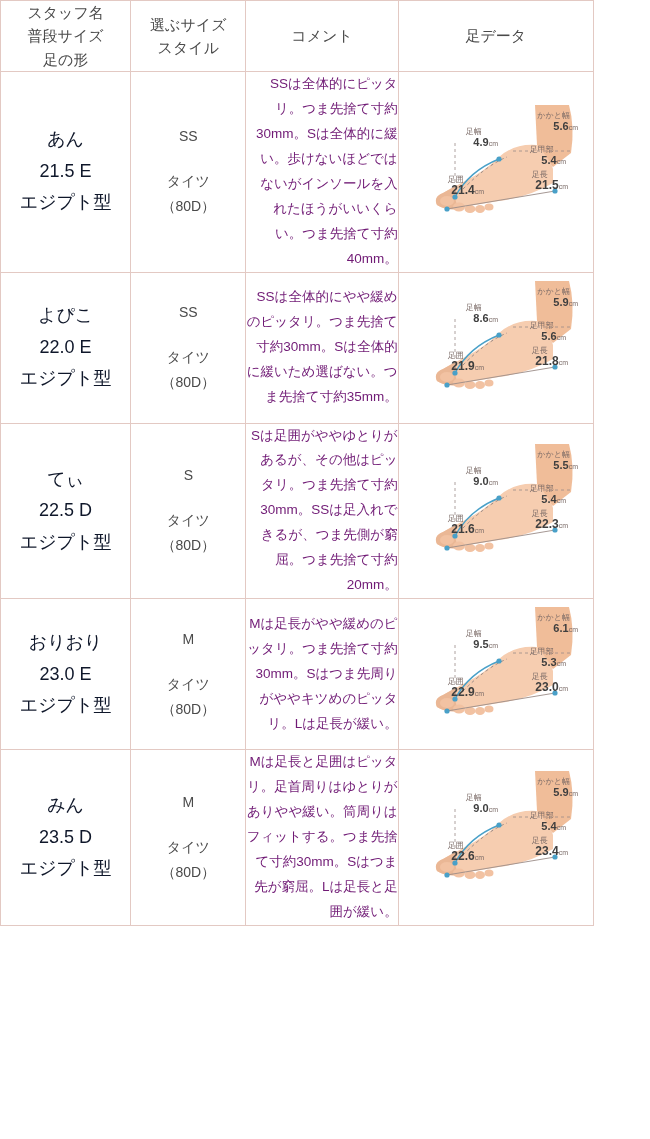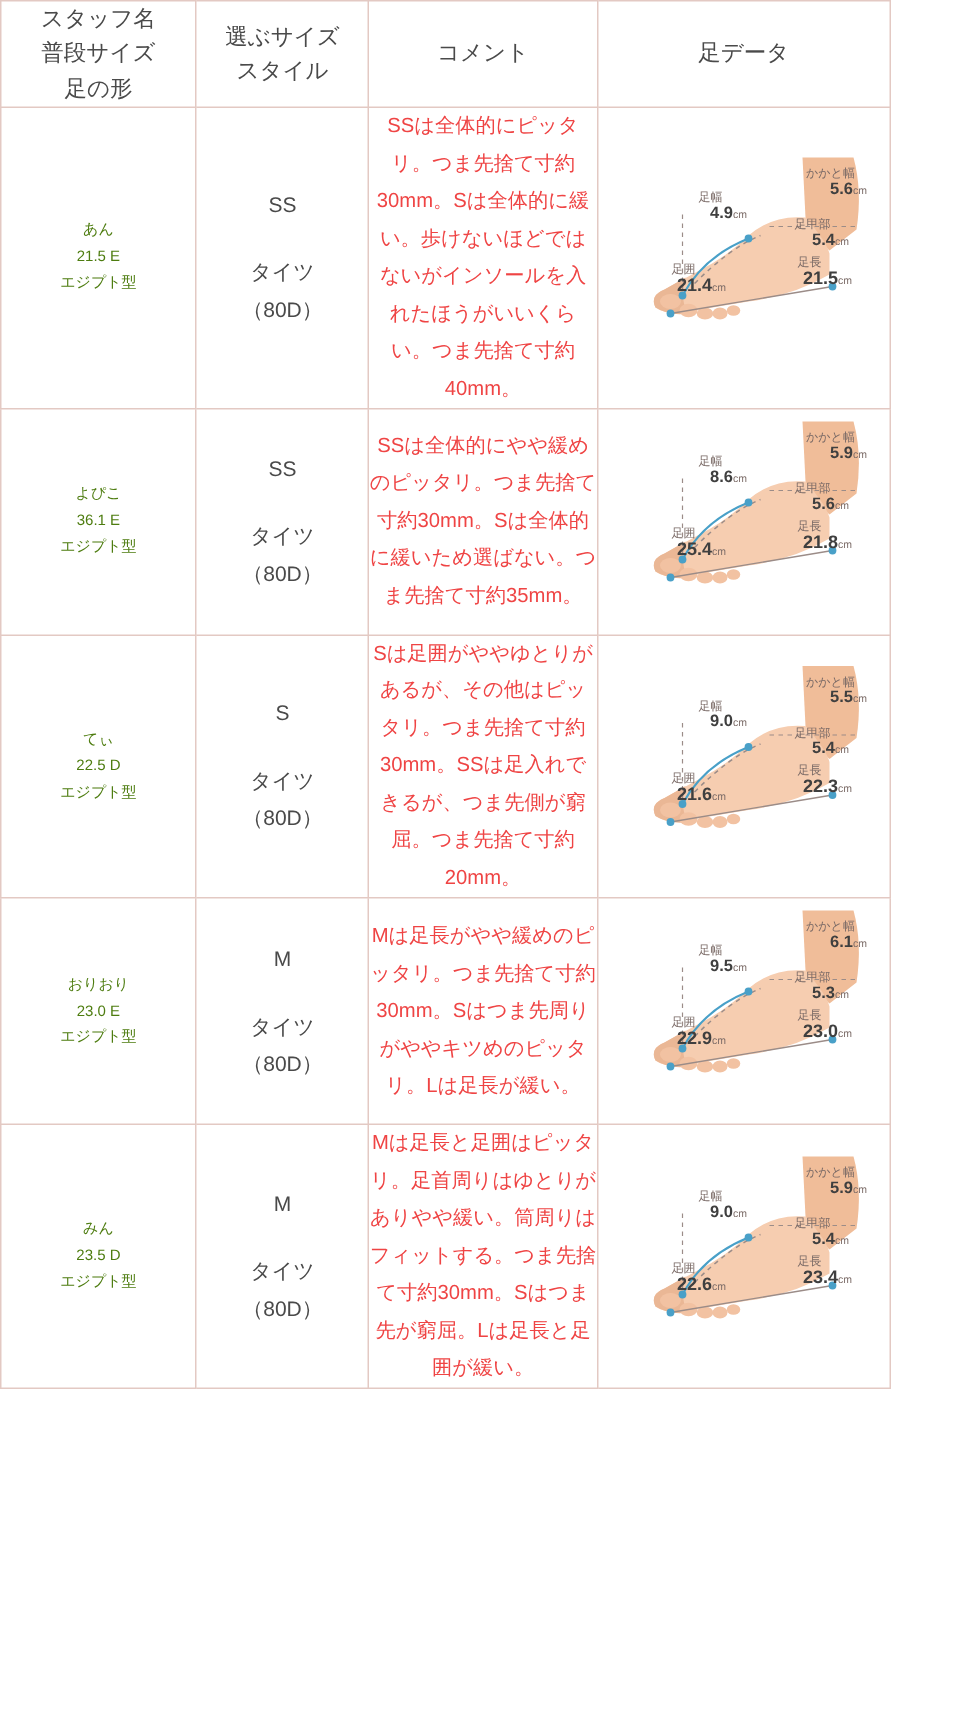--- a/index.html
+++ b/index.html
@@ -34,42 +34,42 @@
     line-height: 1.55;
     padding: 12px 4px;
   }
   col.c-name  { width: 130px; }
   col.c-size  { width: 115px; }
   col.c-comm  { width: 152px; }
   col.c-data  { width: 195px; }
 
   td.name-cell {
     text-align: center;
-    font-size: 10px;
+    font-size: 18px;
     line-height: 1.75;
     padding: 10px 4px;
-    color: #4d7c0f;
+    color: #0f172a;
   }
   td.size-cell {
     text-align: center;
     font-size: 14px;
     line-height: 1.8;
     padding: 10px 4px;
     color: #4a4a4a;
   }
   td.size-cell .gap {
     display: block;
     height: 20px;
   }
   td.comment-cell {
     font-size: 13.5px;
     line-height: 1.85;
     padding: 12px 12px;
-    text-align: center;
-    color: #ef4444;
+    text-align: right;
+    color: #701a75;
   }
   td.data-cell {
     padding: 4px;
     text-align: center;
   }
   .foot-wrap {
     position: relative;
     width: 185px;
     height: 150px;
     margin: 0 auto;
@@ -190,21 +190,21 @@
             <span>足甲部</span><br>
             <span class="v">5.4</span><span class="u">cm</span>
           </div>
         </div>
       </td>
     </tr>
 
     <tr>
       <td class="name-cell">
         <div>よぴこ</div>
-        <div>36.1 E</div>
+        <div>22.0 E</div>
         <div>エジプト型</div>
       </td>
       <td class="size-cell">
         <div>SS</div>
         <span class="gap"></span>
         <div>タイツ</div>
         <div>（80D）</div>
       </td>
       <td class="comment-cell">SSは全体的にやや緩めのピッタリ。つま先捨て寸約30mm。Sは全体的に緩いため選ばない。つま先捨て寸約35mm。</td>
       <td class="data-cell">
@@ -229,21 +229,21 @@
               <circle cx="44" cy="112" r="2.6" fill="#49a0c8"></circle>
               <circle cx="152" cy="94" r="2.6" fill="#49a0c8"></circle>
             </g>
           </svg>
           <div class="lbl p-ashihaba">
             <span>足幅</span><br>
             <span class="v">8.6</span><span class="u">cm</span>
           </div>
           <div class="lbl big p-ashii">
             <span>足囲</span><br>
-            <span class="v">25.4</span><span class="u">cm</span>
+            <span class="v">21.9</span><span class="u">cm</span>
           </div>
           <div class="lbl big p-ashinaga">
             <span>足長</span><br>
             <span class="v">21.8</span><span class="u">cm</span>
           </div>
           <div class="lbl p-kakato">
             <span>かかと幅</span><br>
             <span class="v">5.9</span><span class="u">cm</span>
           </div>
           <div class="lbl p-koukou">

